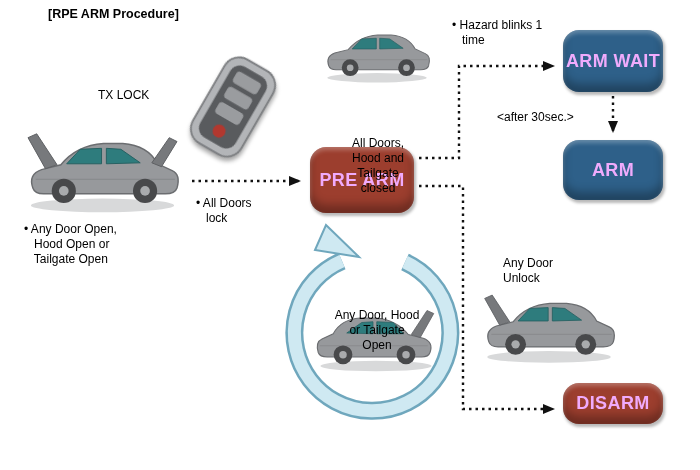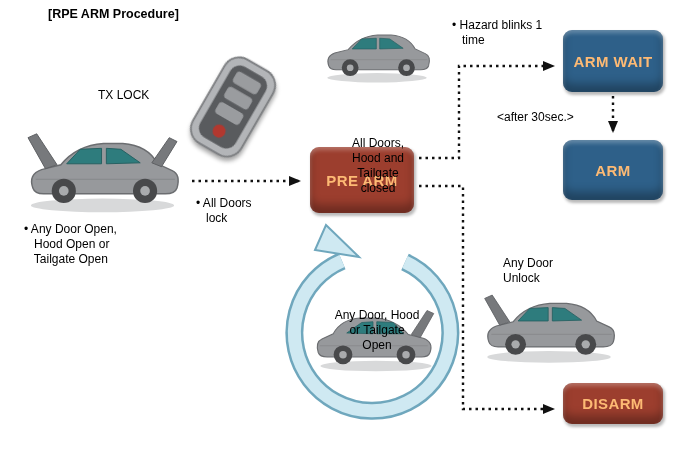--- a/index.html
+++ b/index.html
@@ -7,21 +7,21 @@
   .canvas {
     position:relative; width:700px; height:470px; background:#ffffff;
     font-family:"Liberation Sans", sans-serif; color:#000; overflow:hidden;
   }
   .overlay { position:absolute; left:0; top:0; width:700px; height:470px; }
   .title { position:absolute; left:8px; top:7px; font-size:12.5px; font-weight:bold; white-space:pre;margin-left:40px; }
   .cap { position:absolute; font-size:12px; line-height:15px; white-space:pre; }
   .center { text-align:center;margin-top:48px; }
   .node {
     position:absolute; display:flex; align-items:center; justify-content:center;
-    color:#fdba74; font-weight:bold; font-size:15px; letter-spacing:.4px; border-radius:9px;
+    color:#f0abfc; font-weight:bold; font-size:18px; letter-spacing:.4px; border-radius:16px;
     box-shadow: inset 0 3px 4px rgba(255,255,255,.28), inset 0 -8px 10px rgba(0,0,0,.30), 1.5px 2.5px 3px rgba(0,0,0,.28);
   }
   .car { position:absolute; }
   .fob { position:absolute; left:200px; top:56px; width:66px; height:102px;
          transform:rotate(30deg); filter:drop-shadow(2px 3px 2px rgba(0,0,0,.35)); }
 </style>
 </head>
 <body>
 
 <div class="canvas">

